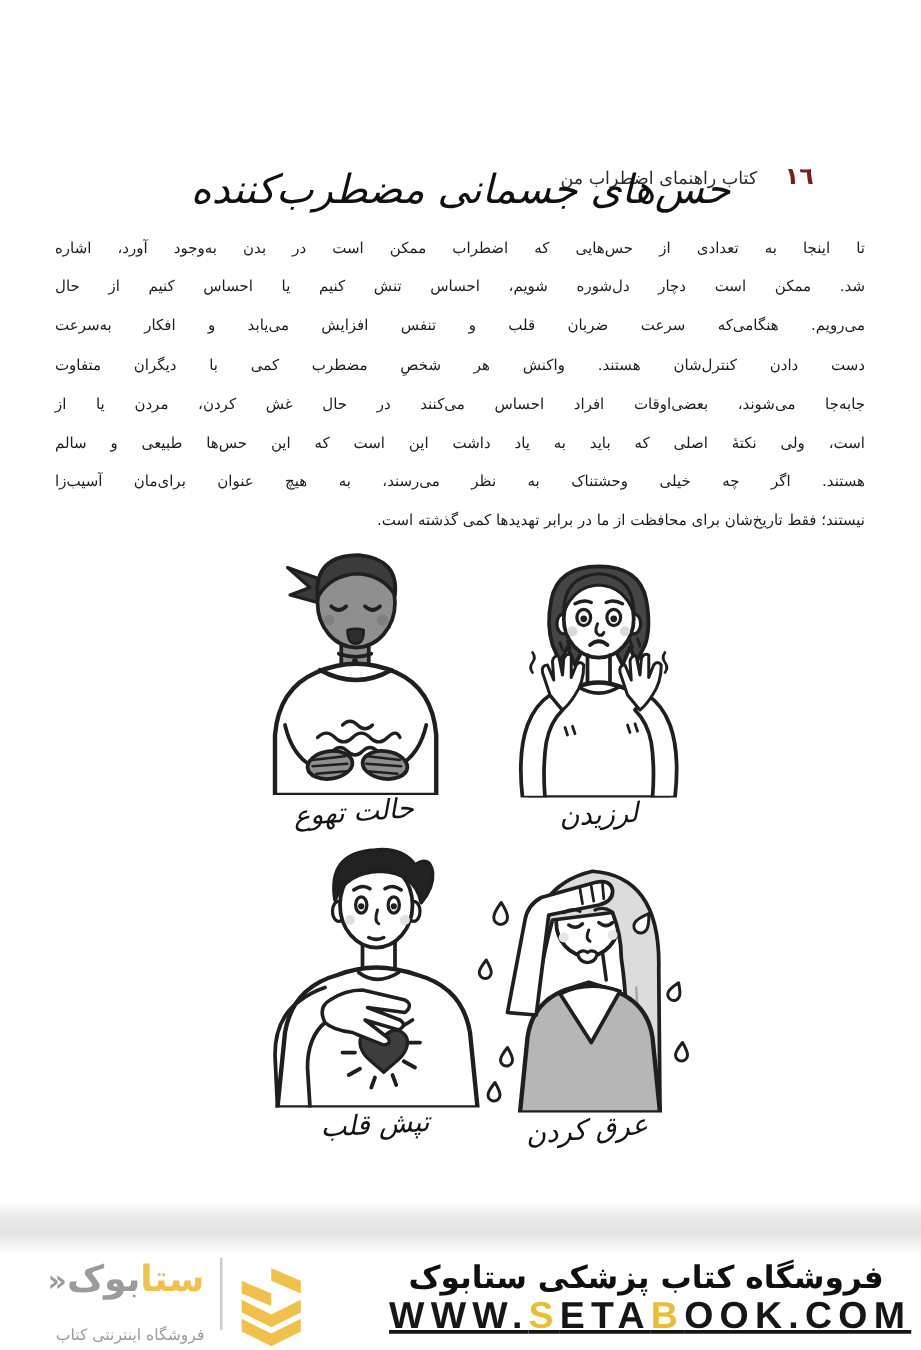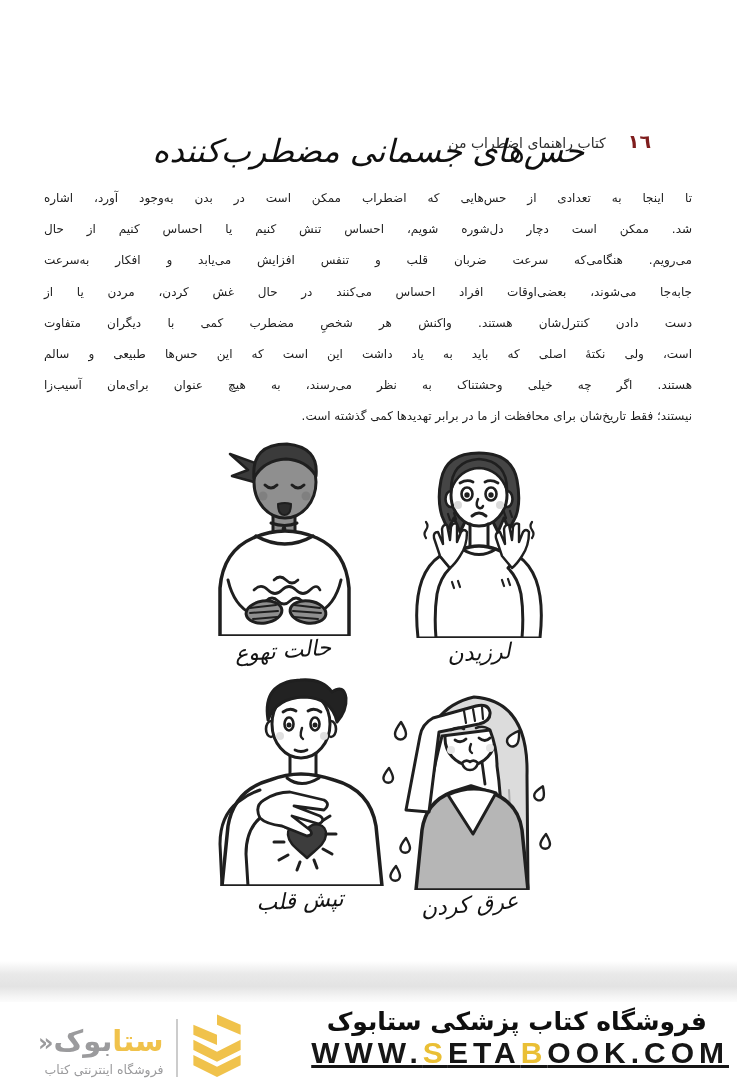--- a/index.html
+++ b/index.html
@@ -49,47 +49,47 @@
   .store-name {
     position:absolute; top:5px; right:30px; direction:rtl;
     font-size:25px; font-weight:bold; color:#0f0f0f;
   }
   .website {
     position:absolute; top:34px; right:8px;
     font-family:"Liberation Sans", sans-serif; font-weight:bold;
     font-size:30px; letter-spacing:5px; color:#161616; white-space:nowrap;text-decoration:underline;
   }
   .website .accent { color:#EABF35; }
-  .logo { position:absolute; left:38px; top:4px; display:flex; align-items:flex-end; gap:12px; }
+  .logo { position:absolute; left:38px; top:4px; display:flex; align-items:flex-start; gap:12px; }
   .logo-text { display:flex; flex-direction:column; align-items:flex-end; }
   .wordmark { font-weight:bold; font-size:29px; line-height:34px; white-space:nowrap; }
   .wm-accent { color:#F0C24B; }
   .wm-gray { color:#9B9B9D; }
   .guillemet { font-size:24px; }
-  .tagline { font-size:12.5px; color:#9B9B9D; margin-top:2px; }
+  .tagline { font-size:12.5px; color:#9B9B9D; margin-top:18px; }
   .logo-divider { width:2px; height:58px; background:#cccccc; }
 </style>
 </head>
 <body>
 
 <div class="page">
 
   <header class="running-head">
     <span class="page-num">١٦</span>
     <span class="run-title">کتاب راهنمای اضطراب من</span>
   </header>
 
   <div class="heading">حس‌های جسمانی مضطرب‌کننده</div>
 
   <div class="body-text">
     <div class="bline">تا اینجا به تعدادی از حس‌هایی که اضطراب ممکن است در بدن به‌وجود آورد، اشاره</div>
     <div class="bline">شد. ممکن است دچار دل‌شوره شویم، احساس تنش کنیم یا احساس کنیم از حال</div>
     <div class="bline">می‌رویم. هنگامی‌که سرعت ضربان قلب و تنفس افزایش می‌یابد و افکار به‌سرعت</div>
+    <div class="bline">دست دادن کنترل‌شان هستند. واکنش هر شخصِ مضطرب کمی با دیگران متفاوت</div>
     <div class="bline">جابه‌جا می‌شوند، بعضی‌اوقات افراد احساس می‌کنند در حال غش کردن، مردن یا از</div>
-    <div class="bline">دست دادن کنترل‌شان هستند. واکنش هر شخصِ مضطرب کمی با دیگران متفاوت</div>
     <div class="bline">است، ولی نکتهٔ اصلی که باید به یاد داشت این است که این حس‌ها طبیعی و سالم</div>
     <div class="bline">هستند. اگر چه خیلی وحشتناک به نظر می‌رسند، به هیچ عنوان برای‌مان آسیب‌زا</div>
     <div class="bline last">نیستند؛ فقط تاریخ‌شان برای محافظت از ما در برابر تهدیدها کمی گذشته است.</div>
   </div>
 
   <figure class="fig fig1">
     <svg viewBox="0 0 182 198" width="182" height="198">
       <g stroke="#1f1f1f" stroke-linecap="round" stroke-linejoin="round" fill="none">
         <path d="M81,66 L81,98 L103,98 L103,66" fill="#8f8f8f" stroke-width="3"></path>
         <path d="M66,26 L38,16 L56,32 L40,38 L62,44 Z" fill="#3b3b3b" stroke-width="2.5"></path>

